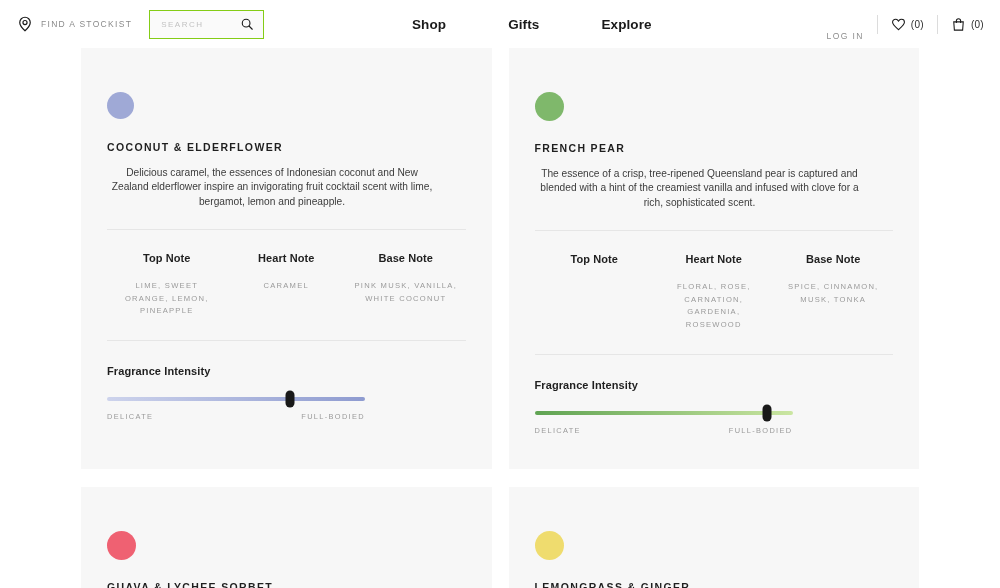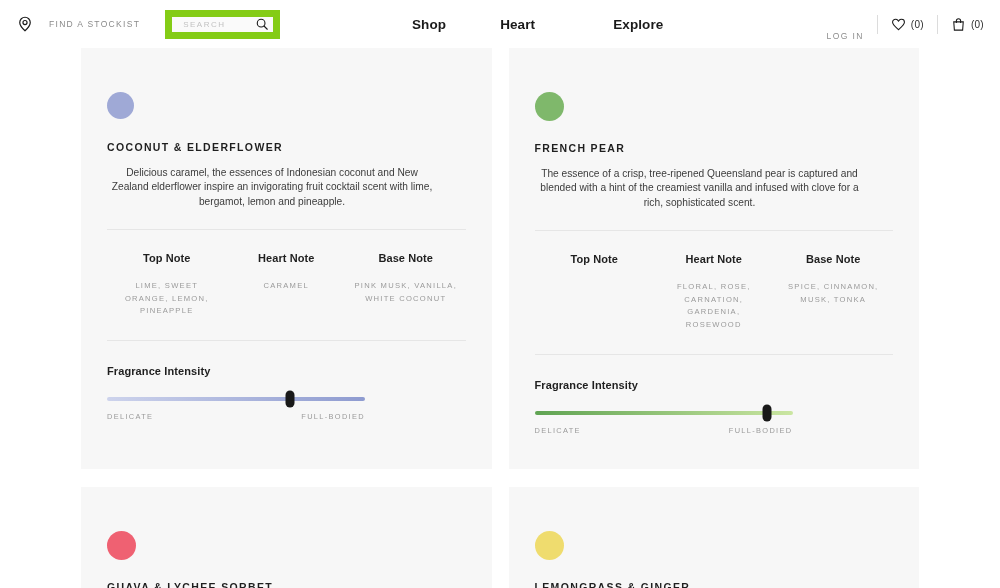--- a/index.html
+++ b/index.html
@@ -13,36 +13,36 @@
 
   
   .header {
     height: 48px;
     display: flex;
     align-items: center;
     padding: 0 16px 0 16px;
     background: #ffffff;
     position: relative;
   }
-  .header-left { display: flex; align-items: center; gap: 8px; }
+  .header-left { display: flex; align-items: center; gap: 0; }
   .pin-icon { width: 18px; height: 18px; display: block; margin-right: 7px; }
   .stockist-label {
     font-size: 8.5px;
     letter-spacing: 1.3px;
     color: #8a8a8a;
     text-transform: uppercase;
     font-weight: 500;
     white-space: nowrap;
   }
   .search-box {
     margin-left: 17px;
     width: 115px;
     height: 29px;
     background: #fafafa;
-    border: 7px solid #84cc16;
+    border: 1px solid #84cc16;
     display: flex;
     align-items: center;
     padding: 0 9px 0 11px;
     justify-content: space-between;
   }
   .search-input {
     border: none;
     background: transparent;
     outline: none;
     font-family: "Liberation Sans", sans-serif;
@@ -52,33 +52,33 @@
     color: #333;
     width: 72px;
   }
   .search-input::placeholder { color: #c2c2c2; letter-spacing: 1.5px; }
   .search-icon { width: 14px; height: 14px; display: block; flex: none; }
 
   .main-nav {
     position: absolute;
     left: 412px;
     display: flex;
-    gap: 8px;
+    gap: 16px;
     align-items: flex-start;
   }
   .nav-link {
     font-size: 13.5px;
     font-weight: 600;
     color: #1a1a1a;
     text-decoration: none;
     margin-right: 46px;
     letter-spacing: 0.1px;
     cursor: pointer;
   }
-  .nav-link:last-child { margin-right: 0; margin-left: 24px; }
+  .nav-link:last-child { margin-right: 0; }
 
   .header-right {
     margin-left: auto;
     display: flex;
     align-items: center;
   }
   .login-link {
     font-size: 8.5px;
     letter-spacing: 1.4px;
     text-transform: uppercase;
@@ -236,21 +236,21 @@
         <svg viewBox="0 0 24 24" width="14" height="14" fill="none" stroke="#1a1a1a" stroke-width="1.9">
           <circle cx="10.5" cy="10.5" r="6.6"></circle>
           <line x1="15.4" y1="15.4" x2="21" y2="21" stroke-linecap="round"></line>
         </svg>
       </span>
     </div>
   </div>
 
   <nav class="main-nav">
     <a class="nav-link">Shop</a>
-    <a class="nav-link">Heart</a>
+    <a class="nav-link">Gifts</a>
     <a class="nav-link">Explore</a>
   </nav>
 
   <div class="header-right">
     <a class="login-link">LOG IN</a>
     <div class="hdr-divider"></div>
 
     <div class="icon-count">
       <span class="hdr-svg">
         <svg viewBox="0 0 24 24" width="15" height="15" fill="none" stroke="#1a1a1a" stroke-width="1.7">

